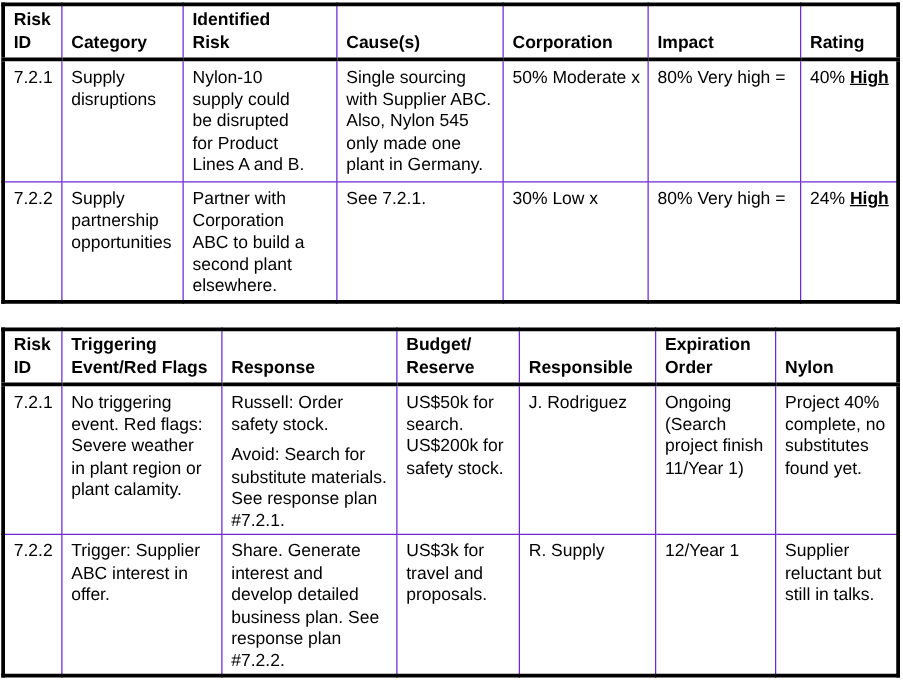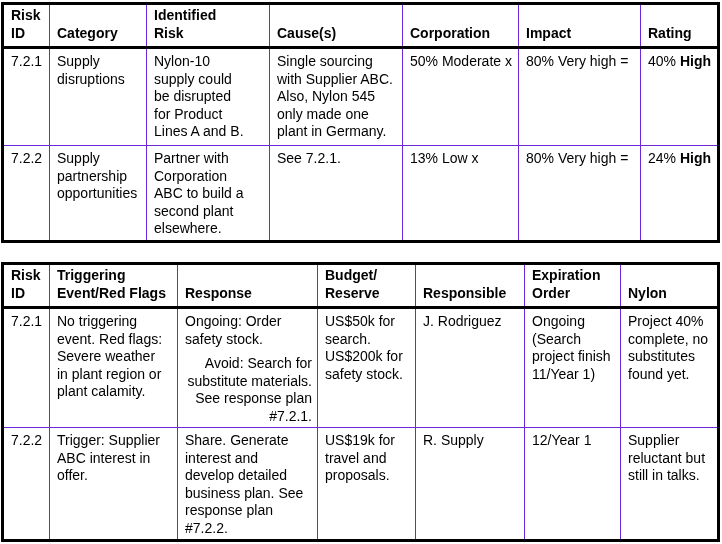--- a/index.html
+++ b/index.html
@@ -43,22 +43,22 @@
     font-weight: normal;
     overflow: hidden;
   }
   thead th {
     vertical-align: bottom;
     font-weight: bold;
     border-bottom: 3px solid #000000;
     padding: 2px 5px 4px 7px;
   }
   td.right { text-align: left; padding-right: 4px; }
-  td b { font-weight: bold; }
-  .para + .para { margin-top: 7px; text-align: right; }
+  td b { font-weight: bold; text-decoration: underline; }
+  .para + .para { margin-top: 7px; }
 
   
   #table-1 thead tr { height: 40px; }
   #table-1 tbody tr:nth-child(1) { height: 98px; }
   #table-1 tbody tr:nth-child(2) { height: 96px; }
   #table-2 thead tr { height: 42px; }
   #table-2 tbody tr:nth-child(1) { height: 118px; }
   #table-2 tbody tr:nth-child(2) { height: 111px; }
 </style>
 </head>
@@ -112,21 +112,21 @@
           <td><div class="para">7.2.2</div></td>
           <td><div class="para">Supply
 partnership
 opportunities</div></td>
           <td><div class="para">Partner with
 Corporation
 ABC to build a
 second plant
 elsewhere.</div></td>
           <td><div class="para">See 7.2.1.</div></td>
-          <td class="right"><div class="para">13% Low x</div></td>
+          <td class="right"><div class="para">30% Low x</div></td>
           <td><div class="para">80% Very high =</div></td>
           <td><div class="para">24% <b>High</b></div></td>
         </tr>
       </tbody>
   </table>
 
   <table class="risk-table" id="table-2">
     <colgroup>
       <col style="width:47px">
         <col style="width:128px">
@@ -152,21 +152,21 @@
         </tr>
       </thead>
     <tbody>
         <tr>
           <td><div class="para">7.2.1</div></td>
           <td><div class="para">No triggering
 event. Red flags:
 Severe weather
 in plant region or
 plant calamity.</div></td>
-          <td><div class="para">Ongoing: Order
+          <td><div class="para">Russell: Order
 safety stock.</div><div class="para">Avoid: Search for
 substitute materials.
 See response plan
 #7.2.1.</div></td>
           <td><div class="para">US$50k for
 search.
 US$200k for
 safety stock.</div></td>
           <td><div class="para">J. Rodriguez</div></td>
           <td><div class="para">Ongoing
@@ -182,21 +182,21 @@
           <td><div class="para">7.2.2</div></td>
           <td><div class="para">Trigger: Supplier
 ABC interest in
 offer.</div></td>
           <td><div class="para">Share. Generate
 interest and
 develop detailed
 business plan. See
 response plan
 #7.2.2.</div></td>
-          <td><div class="para">US$19k for
+          <td><div class="para">US$3k for
 travel and
 proposals.</div></td>
           <td><div class="para">R. Supply</div></td>
           <td><div class="para">12/Year 1</div></td>
           <td><div class="para">Supplier
 reluctant but
 still in talks.</div></td>
         </tr>
       </tbody>
   </table>

